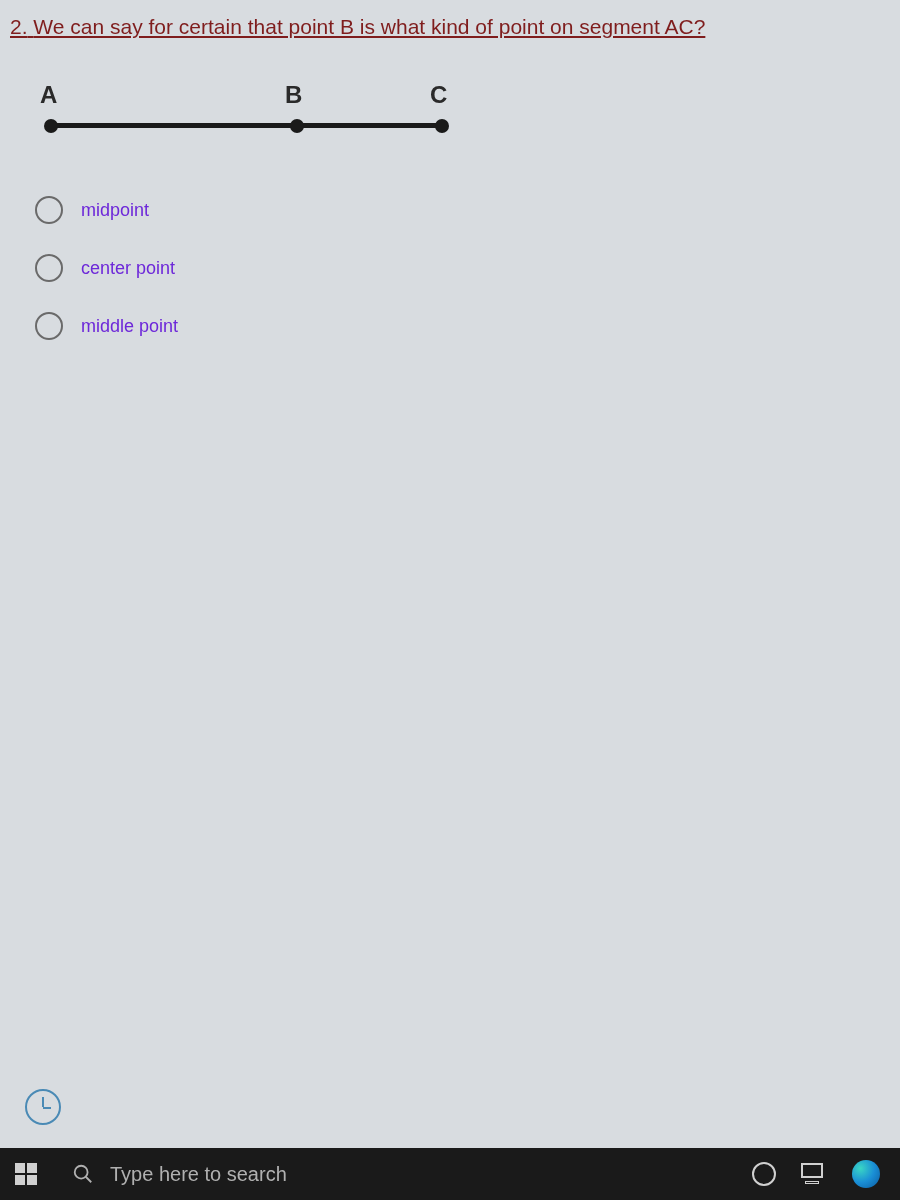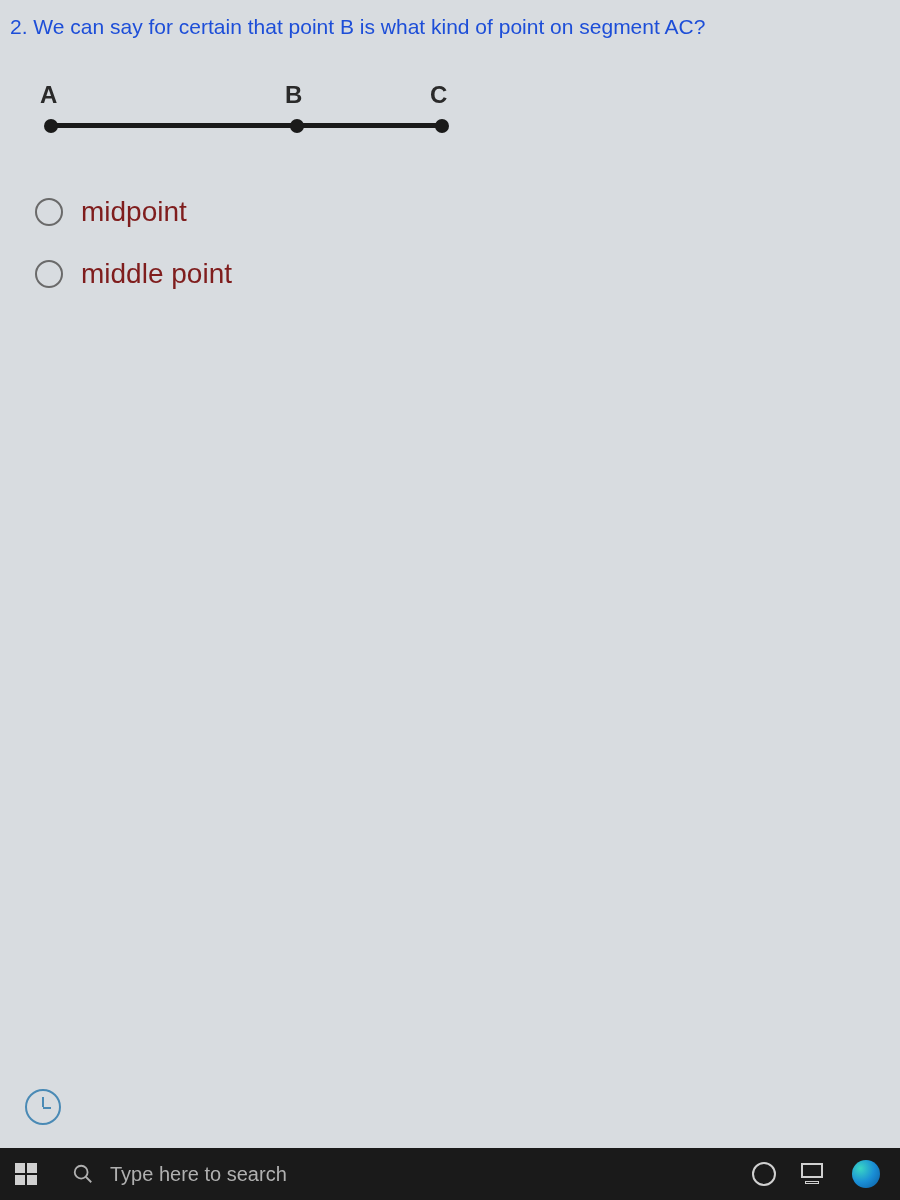--- a/index.html
+++ b/index.html
@@ -13,23 +13,24 @@
       background: #d8dce0;
       font-family: Arial, sans-serif;
       position: relative;
       overflow: hidden;
     }
     .content {
       padding: 0;
     }
     .question-text {
       font-size: 21px;
-      color: #1d4ed8;
+      color: #7f1d1d;
       padding: 12px 10px 20px 10px;
       line-height: 1.4;
+      text-decoration: underline;
     }
     .diagram-container {
       margin: 20px 0 30px 40px;
       position: relative;
       height: 80px;
     }
     .point-label {
       position: absolute;
       font-size: 24px;
       font-weight: bold;
@@ -71,22 +72,22 @@
     .radio-circle {
       width: 28px;
       height: 28px;
       border: 2.5px solid #6a6a6a;
       border-radius: 50%;
       margin-right: 18px;
       background: transparent;
       flex-shrink: 0;
     }
     .option-label {
-      font-size: 28px;
-      color: #7f1d1d;
+      font-size: 18px;
+      color: #6d28d9;
     }
     .timer-icon {
       position: absolute;
       bottom: 75px;
       left: 25px;
       width: 36px;
       height: 36px;
       border: 2.5px solid #4a8ab5;
       border-radius: 50%;
       display: flex;
@@ -205,20 +206,24 @@
     <div class="point-dot dot-c"></div>
   </div>
 
   <div class="options">
     <div class="option-row">
       <div class="radio-circle"></div>
       <span class="option-label">midpoint</span>
     </div>
     <div class="option-row">
       <div class="radio-circle"></div>
+      <span class="option-label">center point</span>
+    </div>
+    <div class="option-row">
+      <div class="radio-circle"></div>
       <span class="option-label">middle point</span>
     </div>
   </div>
 </div>
 
 <div class="timer-icon">
   <div class="timer-hand"></div>
   <div class="timer-hand2"></div>
 </div>
 

